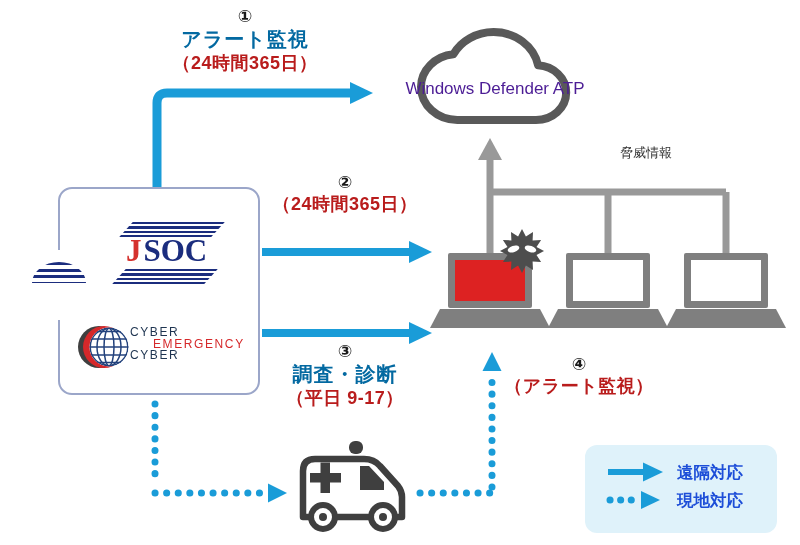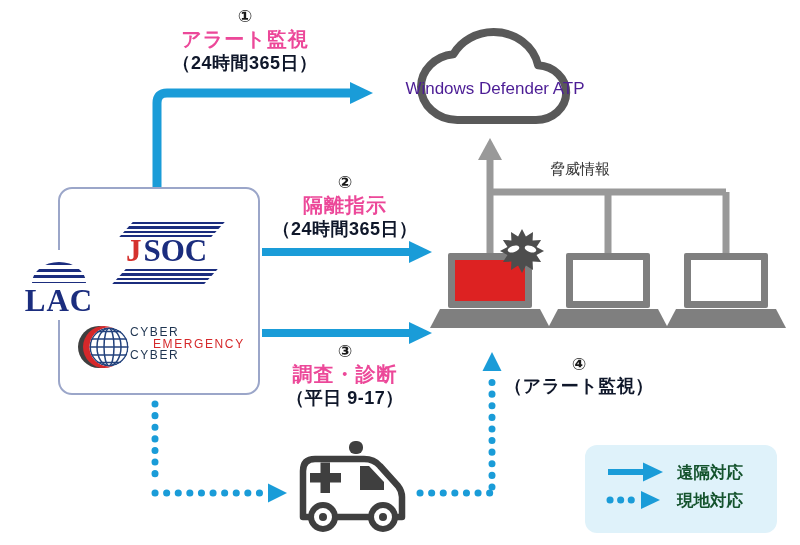--- a/index.html
+++ b/index.html
@@ -2,26 +2,26 @@
 <html><head>
 <meta charset="utf-8">
 <style>
   html,body{margin:0;padding:0;background:#fff;}
   .canvas{position:relative;width:800px;height:545px;background:#ffffff;overflow:hidden;
           font-family:"Liberation Sans","DejaVu Sans",sans-serif;}
   .abs{position:absolute;}
   svg.layer{position:absolute;left:0;top:0;}
   .step{position:absolute;text-align:center;color:#1a1a1a;line-height:1.25;}
   .step .num{font-size:17px;font-weight:bold;color:#1a1a1a;}
-  .step .title{font-size:20px;font-weight:bold;letter-spacing:1px;color:#ec4899;}
-  .step .sub{font-size:18px;font-weight:bold;color:#0f172a;letter-spacing:0.5px;}
+  .step .title{font-size:20px;font-weight:bold;letter-spacing:1px;color:#0369a1;}
+  .step .sub{font-size:18px;font-weight:bold;color:#b91c1c;letter-spacing:0.5px;}
   .cloud-label{position:absolute;left:385px;top:79px;width:220px;text-align:center;
                font-size:17px;color:#4c1d95;}
-  .threat-label{position:absolute;left:550px;top:160px;width:122px;text-align:left;
-                font-size:15px;color:#333;}
+  .threat-label{position:absolute;left:550px;top:144px;width:122px;text-align:right;
+                font-size:13px;color:#333;}
   .provider-box{position:absolute;left:58px;top:187px;width:198px;height:204px;
                 background:#fff;border:2px solid #9BA6C9;border-radius:14px;}
   
   .jsoc-stripes{position:absolute;width:92px;height:15px;
       background:repeating-linear-gradient(180deg,#1B2D7E 0 2.4px,rgba(0,0,0,0) 2.4px 4.4px);
       transform:skewX(-42deg);}
   .jsoc-text{position:absolute;left:126px;top:233px;width:110px;
       font-family:"Liberation Serif","DejaVu Serif",serif;font-weight:bold;font-size:31px;
       color:#1B2D7E;letter-spacing:0;}
   .jsoc-text .j{color:#D5322E;margin-right:2px;}
@@ -29,21 +29,21 @@
   .lac-wrap{position:absolute;left:14px;top:250px;width:90px;height:70px;background:#fff;z-index:3;text-align:center;}
   .lac-dome{margin:12px auto 0 auto;width:54px;height:21px;
       border-radius:27px 27px 0 0 / 21px 21px 0 0;
       background:repeating-linear-gradient(180deg,#1B2D7E 0 3px,#fff 3px 6.6px);}
   .lac-text{font-family:"Liberation Serif","DejaVu Serif",serif;font-weight:bold;
       font-size:31px;color:#1B2D7E;letter-spacing:1px;line-height:1;margin-top:2px;}
   
   .cec-text{position:absolute;left:130px;top:327px;font-weight:normal;font-size:12px;
       letter-spacing:1.6px;line-height:11.5px;color:#1E3450;}
   .cec-text .emg{color:#D5282A;padding-left:23px;}
-  .legend-label{position:absolute;font-size:16.5px;font-weight:bold;color:#14532d;}
+  .legend-label{position:absolute;font-size:16.5px;font-weight:bold;color:#1d4ed8;}
 </style>
 </head>
 <body>
 
 <div class="canvas">
 
   <svg class="layer" width="800" height="545" viewBox="0 0 800 545">
 
     <g stroke="#999999" stroke-width="7" fill="none">
       <line x1="490" y1="253" x2="490" y2="155"></line>
@@ -124,21 +124,20 @@
     </g>
   </svg>
 
   <div class="step" style="left:135px;top:6px;width:220px;">
     <div class="num">①</div>
     <div class="title">アラート監視</div>
     <div class="sub">（24時間365日）</div>
   </div>
   <div class="step" style="left:245px;top:172px;width:200px;">
     <div class="num">②</div>
-    <div class="title">隔離指示</div>
     <div class="sub">（24時間365日）</div>
   </div>
   <div class="step" style="left:245px;top:341px;width:200px;">
     <div class="num">③</div>
     <div class="title">調査・診断</div>
     <div class="sub">（平日 9-17）</div>
   </div>
   <div class="step" style="left:468px;top:354px;width:222px;">
     <div class="num">④</div>
     <div class="sub">（アラート監視）</div>
@@ -148,21 +147,20 @@
   <div class="threat-label">脅威情報</div>
 
   <div class="provider-box"></div>
 
   <div class="abs jsoc-stripes" style="left:126px;top:222px;"></div>
   <div class="jsoc-text"><span class="j">J</span><span>SOC</span></div>
   <div class="abs jsoc-stripes" style="left:119px;top:269px;"></div>
 
   <div class="lac-wrap">
     <div class="lac-dome"></div>
-    <div class="lac-text">LAC</div>
   </div>
 
   <svg class="layer" width="800" height="545" viewBox="0 0 800 545" style="pointer-events:none;">
     <g>
       <circle cx="99" cy="347" r="21" fill="#3F3F3F"></circle>
       <circle cx="104" cy="347" r="21" fill="#D5282A"></circle>
       <clipPath id="globeclip">
           <circle cx="109" cy="347" r="19.5"></circle>
         </clipPath>
       <g clip-path="url(#globeclip)">

